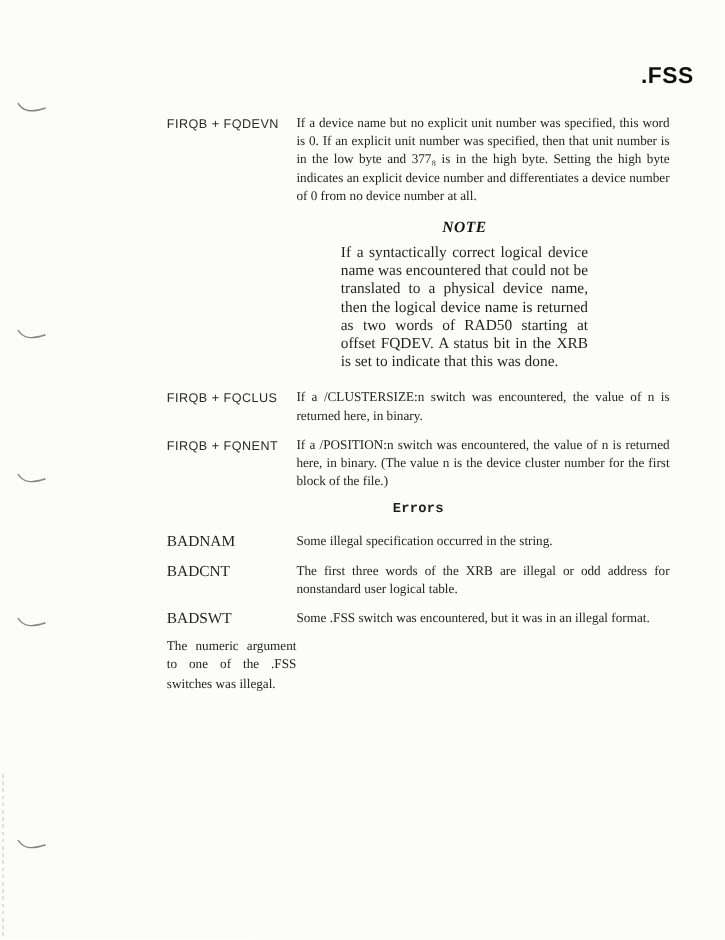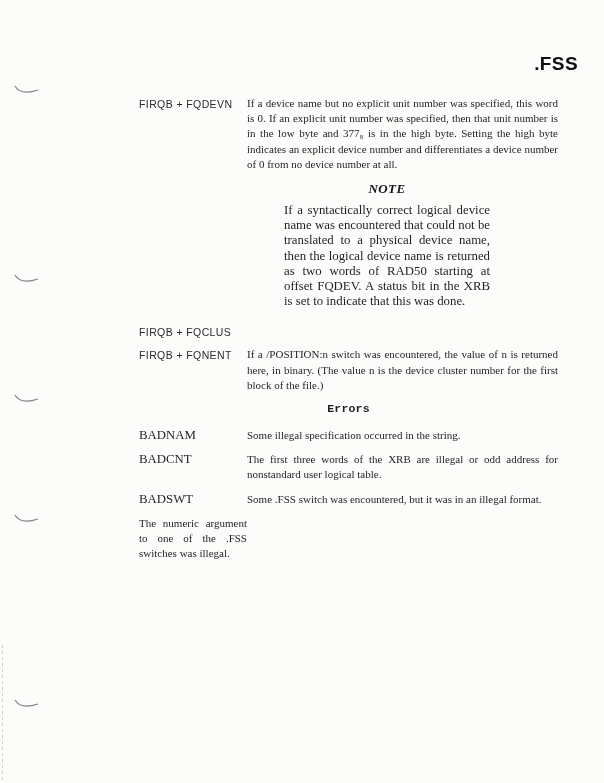--- a/index.html
+++ b/index.html
@@ -158,20 +158,21 @@
       <div class="body-text">If a device name but no explicit unit number was specified, this word is 0. If an explicit unit number was specified, then that unit number is in the low byte and 377₈ is in the high byte. Setting the high byte indicates an explicit device number and differentiates a device number of 0 from no device number at all.</div>
     </div>
 
     <div class="note">
       <div class="note-title">NOTE</div>
       <div class="note-body">If a syntactically correct logical device name was encountered that could not be translated to a physical device name, then the logical device name is returned as two words of RAD50 starting at offset FQDEV. A status bit in the XRB is set to indicate that this was done.</div>
     </div>
 
     <div class="row">
       <div class="field-label">FIRQB + FQCLUS</div>
+      <div class="body-text">If a /CLUSTERSIZE:n switch was encountered, the value of n is returned here, in binary.</div>
     </div>
 
     <div class="row">
       <div class="field-label">FIRQB + FQNENT</div>
       <div class="body-text">If a /POSITION:n switch was encountered, the value of n is returned here, in binary. (The value n is the device cluster number for the first block of the file.)</div>
     </div>
 
     <div class="errors-heading">Errors</div>
 
     <div class="row">

